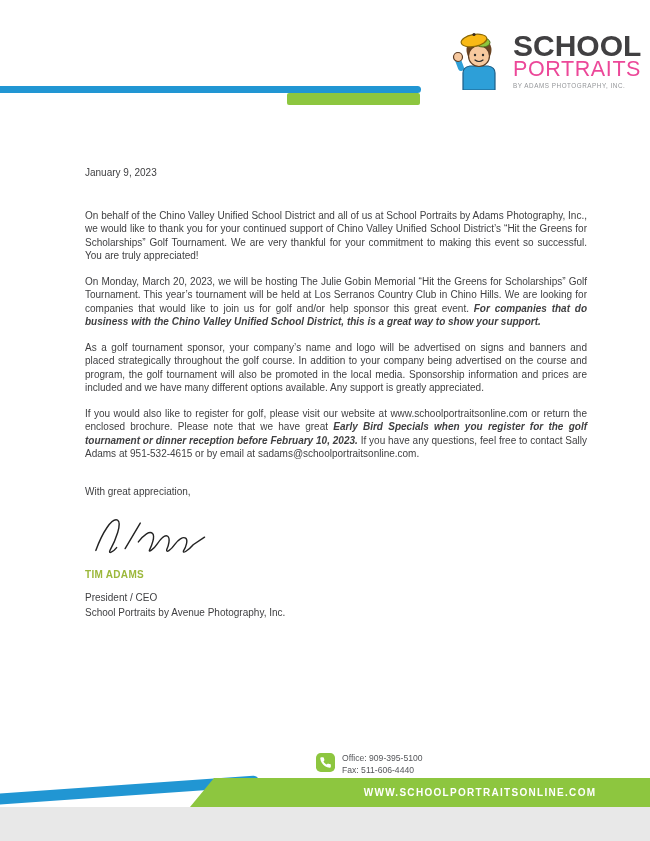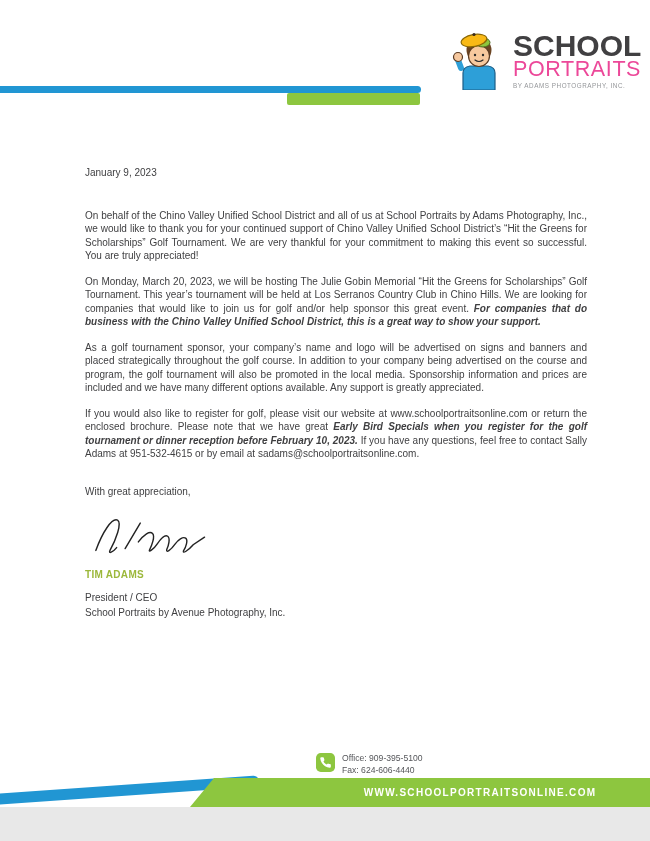--- a/index.html
+++ b/index.html
@@ -119,21 +119,21 @@
   <div class="contacts">
     <div class="contact">
       <span class="badge">
         <svg width="19" height="19" viewBox="0 0 24 24">
           <rect x="0" y="0" width="24" height="24" rx="6" fill="#8DC63F"></rect>
           <path transform="translate(4,4) scale(0.67)" fill="#ffffff" d="M22 16.92v3a2 2 0 0 1-2.18 2 19.79 19.79 0 0 1-8.63-3.07 19.5 19.5 0 0 1-6-6 19.79 19.79 0 0 1-3.07-8.67A2 2 0 0 1 4.11 2h3a2 2 0 0 1 2 1.72 12.84 12.84 0 0 0 .7 2.81 2 2 0 0 1-.45 2.11L8.09 9.91a16 16 0 0 0 6 6l1.27-1.27a2 2 0 0 1 2.11-.45 12.84 12.84 0 0 0 2.81.7A2 2 0 0 1 22 16.92z"></path>
         </svg>
       </span>
       <div>
         <div>Office: 909-395-5100</div>
-        <div>Fax: 624-606-4440</div>
+        <div>Fax: 511-606-4440</div>
       </div>
     </div>
   </div>
 
   <div class="swoosh-blue"></div>
   <div class="band-green">
     <span class="band-text">WWW.SCHOOLPORTRAITSONLINE.COM</span>
   </div>
 
 </div>

